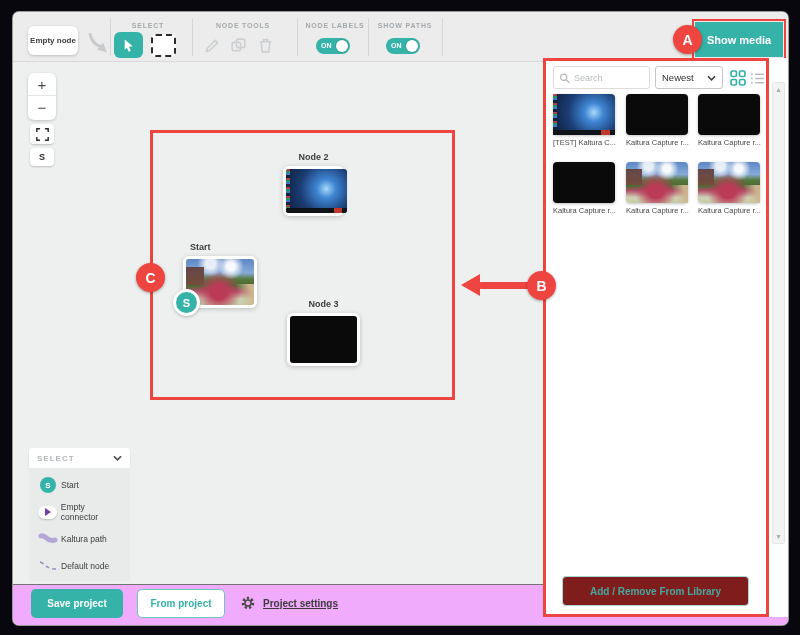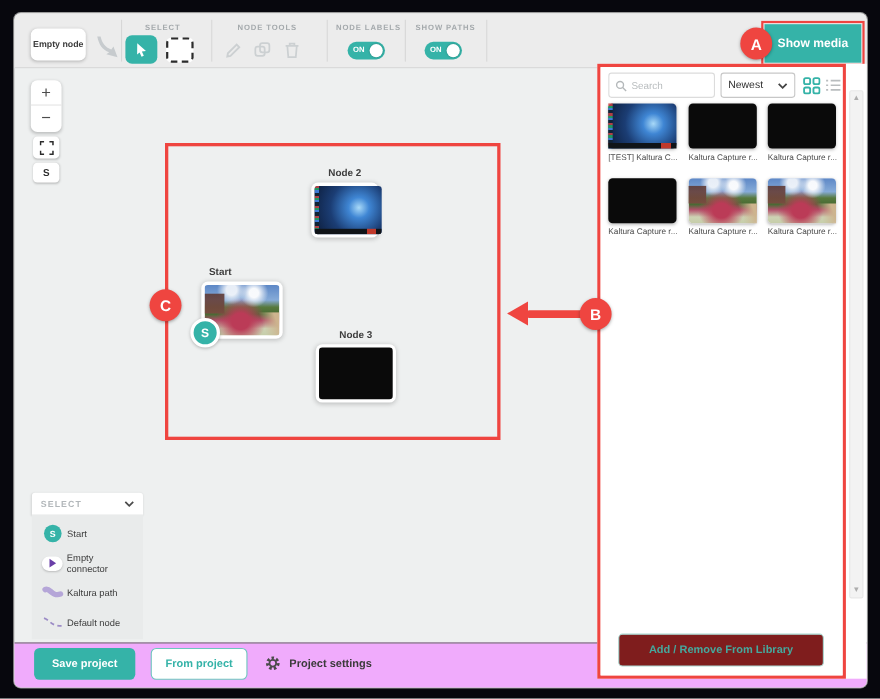--- a/index.html
+++ b/index.html
@@ -111,21 +111,21 @@
   .footer { position:absolute; left:0; top:572px; width:775px; height:58px;
     background:#f0abfc; border-top:1px solid #737373; z-index:18; }
   .save-btn { position:absolute; left:18px; top:4px; width:92px; height:29px;
     background:#35b3a8; border:none; border-radius:5px; color:#fff; font-size:10px;
     font-weight:bold; cursor:pointer; }
   .exit-btn { position:absolute; left:124px; top:4px; width:88px; height:29px;
     background:#fff; border:1px solid #6cc7bd; border-radius:5px; color:#35b3a8;
     font-size:10px; font-weight:bold; cursor:pointer; }
   .proj-settings { position:absolute; left:226px; top:9px; display:flex; align-items:center;
     gap:6px; cursor:pointer; }
-  .proj-settings span { font-size:10px; font-weight:bold; color:#3b3b3b; }
+  .proj-settings span { font-size:10px; font-weight:bold; color:#3b3b3b;text-decoration:underline; }
   
   .panel-wrap { position:absolute; left:530px; top:46px; width:245px; height:559px;
     background:#fff; z-index:50; }
   .panel-red { position:absolute; left:0; top:0; width:226px; height:559px;
     border:3px solid #ef4540; }
   .panel-inner { position:absolute; left:3px; top:3px; width:220px; height:553px; background:#fff; }
   .search-box { position:absolute; left:7px; top:5px; width:97px; height:23px;
     border:1px solid #dcdcdc; border-radius:3px; background:#fff;
     display:flex; align-items:center; padding:0 5px; gap:4px; }
   .search-box input { border:none; outline:none; width:70px; font-size:9px; color:#555;

